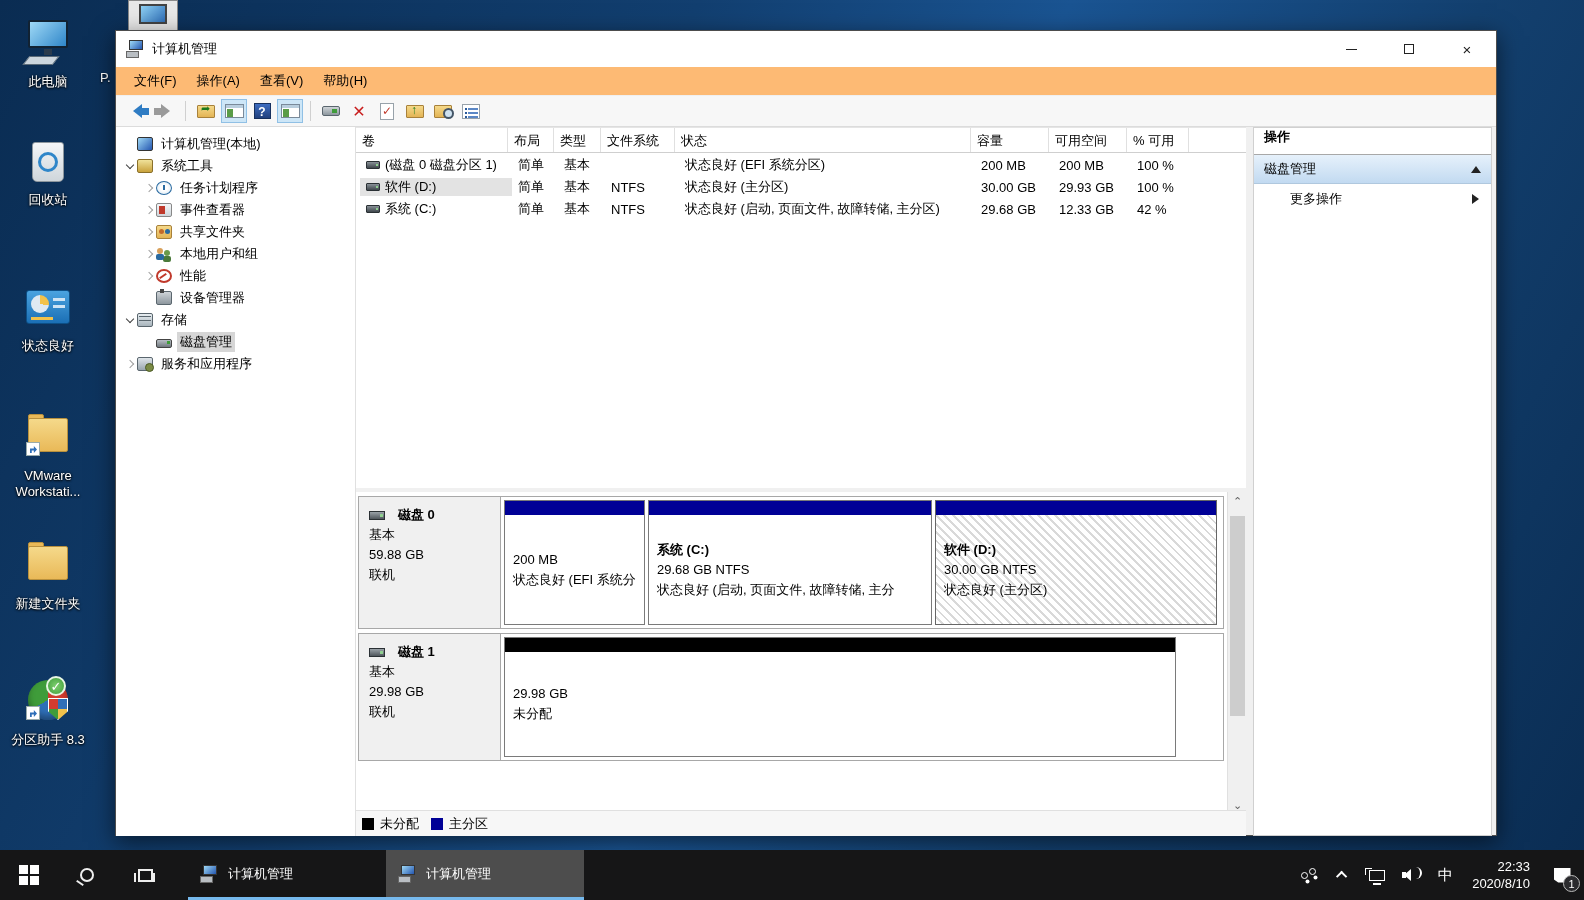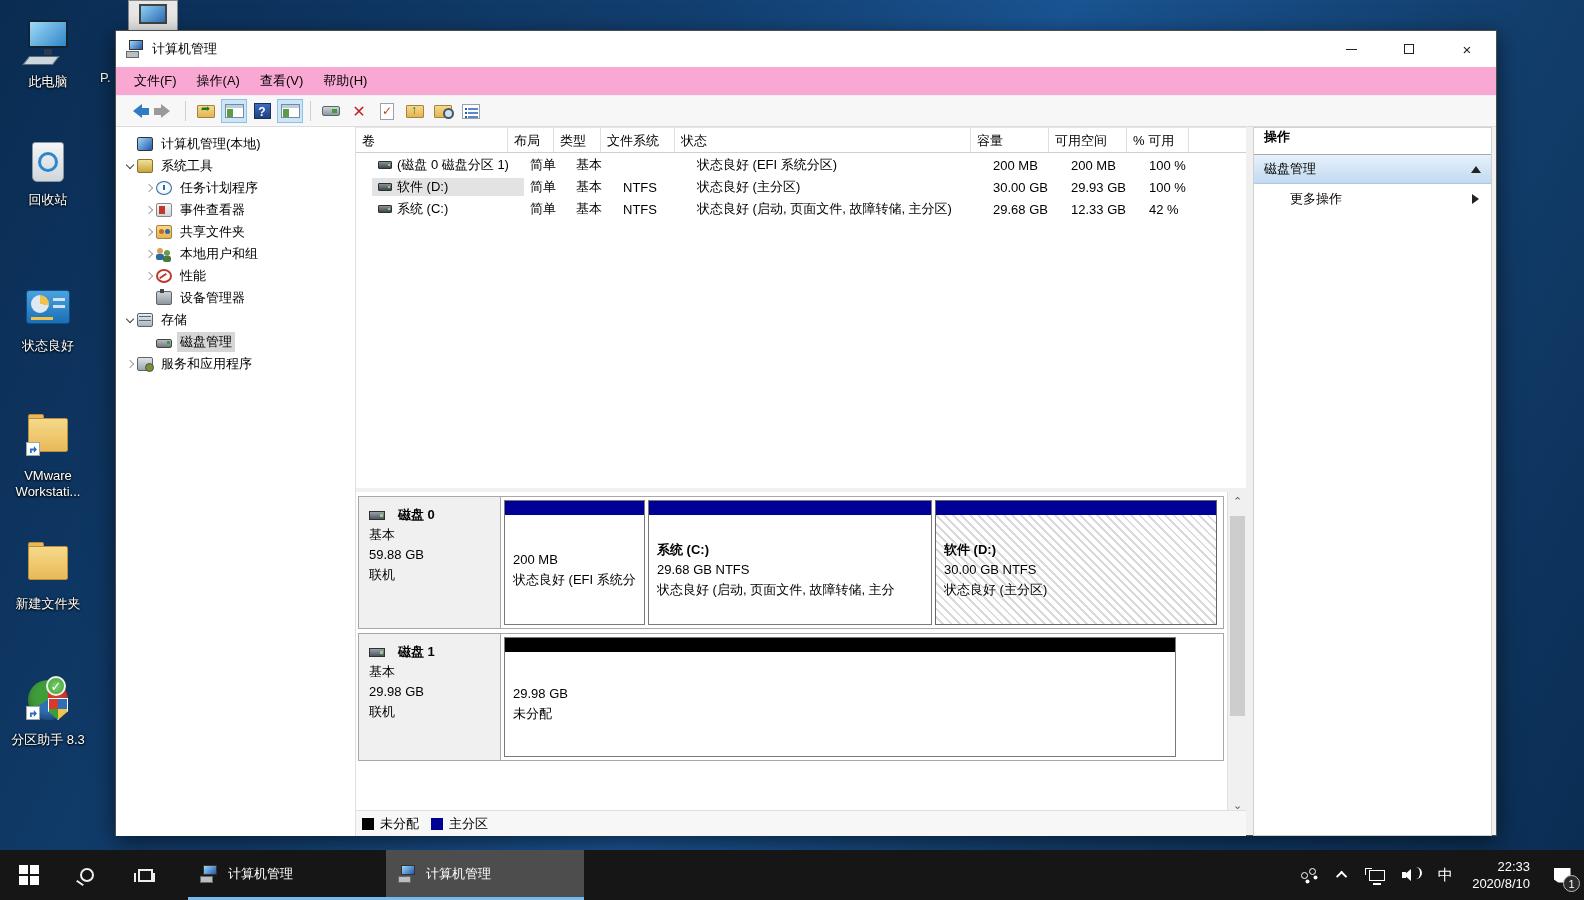--- a/index.html
+++ b/index.html
@@ -43,21 +43,21 @@
   .titlebar { position:absolute; left:0; top:0; width:100%; height:36px; background:#fff; display:flex; align-items:center; }
   .title-text { margin-left:6px; font-size:13px; }
   .app-ico { position:relative; width:20px; height:18px; margin-left:10px; }
   .app-ico .s { position:absolute; left:3px; top:0; width:14px; height:10px; background:linear-gradient(135deg,#9fd9f6,#2456b0); border:1px solid #333; }
   .app-ico .b { position:absolute; left:0; top:11px; width:13px; height:7px; background:#b9bec3; border:1px solid #666; }
   .caption-btns { margin-left:auto; display:flex; height:100%; }
   .cap { width:58px; height:100%; display:flex; align-items:center; justify-content:center; font-size:15px; color:#222; }
   .cap .minline { width:11px; height:1px; background:#222; }
   .cap .maxbox { width:10px; height:10px; border:1px solid #222; }
 
-  .menubar { position:absolute; left:0; top:36px; width:100%; height:29px; background:#f9a8d4; display:flex; align-items:center; padding-left:8px; border-bottom:1px solid #f0f0f0; }
+  .menubar { position:absolute; left:0; top:36px; width:100%; height:29px; background:#fdba74; display:flex; align-items:center; padding-left:8px; border-bottom:1px solid #f0f0f0; }
   .menu-item { padding:5px 10px; font-size:13px; }
 
   .toolbar { position:absolute; left:0; top:65px; width:100%; height:31px; background:#f7f7f7; border-bottom:1px solid #dcdcdc; display:flex; align-items:center; padding-left:8px; gap:2px; }
   .tbi { width:26px; height:24px; display:flex; align-items:center; justify-content:center; position:relative; }
   .tbi.pressed { background:#cde6f7; border:1px solid #90c0e5; }
   .tsep { width:1px; height:20px; background:#d0d0d0; margin:0 5px; }
   .arr { width:0; height:0; border-style:solid; }
   .arr-back { border-width:7px 9px 7px 0; border-color:transparent #2f7cc3 transparent transparent; position:relative; }
   .arr-back::after { content:""; position:absolute; left:8px; top:-3.5px; width:8px; height:7px; background:#2f7cc3; }
   .arr-fwd { border-width:7px 0 7px 9px; border-color:transparent transparent transparent #9a9a9a; position:relative; }
@@ -108,21 +108,21 @@
   .ti-diskmgmt { background:linear-gradient(180deg,#b8bec4,#70787e); border:1px solid #444; height:9px; margin-top:3px; }
   .ti-diskmgmt::after { content:""; position:absolute; right:1px; top:1px; width:3px; height:3px; background:#3f9c3a; }
   .ti-services { background:linear-gradient(180deg,#dfe5ea,#9aa6ae); border:1px solid #5a666e; }
   .ti-services::after { content:""; position:absolute; right:-2px; bottom:-2px; width:7px; height:7px; border-radius:50%; background:#7a8a44; border:1px solid #4a5a24; }
   .tlbl { font-size:13px; padding:1px 3px; }
 
   
   .midpanel { position:absolute; left:240px; top:96px; width:890px; height:709px; background:#fff; }
   .vt-header { position:absolute; left:0; top:0; height:26px; width:100%; display:flex; background:#fff; border-bottom:1px solid #cfcfcf; border-top:1px solid #e5e5e5; }
   .vt-h { border-right:1px solid #e0e0e0; padding:4px 6px; font-size:13px; white-space:nowrap; overflow:hidden; }
-  .vt-row { position:absolute; left:16px; height:22px; width:100%; display:flex; align-items:center;text-align:center; }
+  .vt-row { position:absolute; left:4px; height:22px; width:100%; display:flex; align-items:center;text-align:center; }
   .vt-c { padding:0 6px; font-size:13px; white-space:nowrap; overflow:hidden; display:flex; align-items:center; gap:5px; }
   .vol-ico { width:14px; height:8px; background:linear-gradient(180deg,#8a9298,#3f464c); border:1px solid #2a3034; border-radius:1px; flex:0 0 14px; position:relative; }
   .vol-ico::after { content:""; position:absolute; right:1px; top:2px; width:2px; height:2px; background:#8fd08f; }
   .cellsel { background:#e3e3e3; }
 
   
   .diskview { position:absolute; left:0; top:361px; width:890px; height:322px; background:#fff; border-top:4px solid #f0f0f0; }
   .drow { position:absolute; left:2px; width:866px; background:#fff; border:1px solid #a8a8a8; display:flex; }
   .dlabel { width:142px; background:#f0f0f0; border-right:1px solid #a8a8a8; padding:8px 8px 4px 10px; font-size:13px; line-height:20px; }
   .dname { font-weight:bold; display:flex; align-items:center; gap:13px; }

